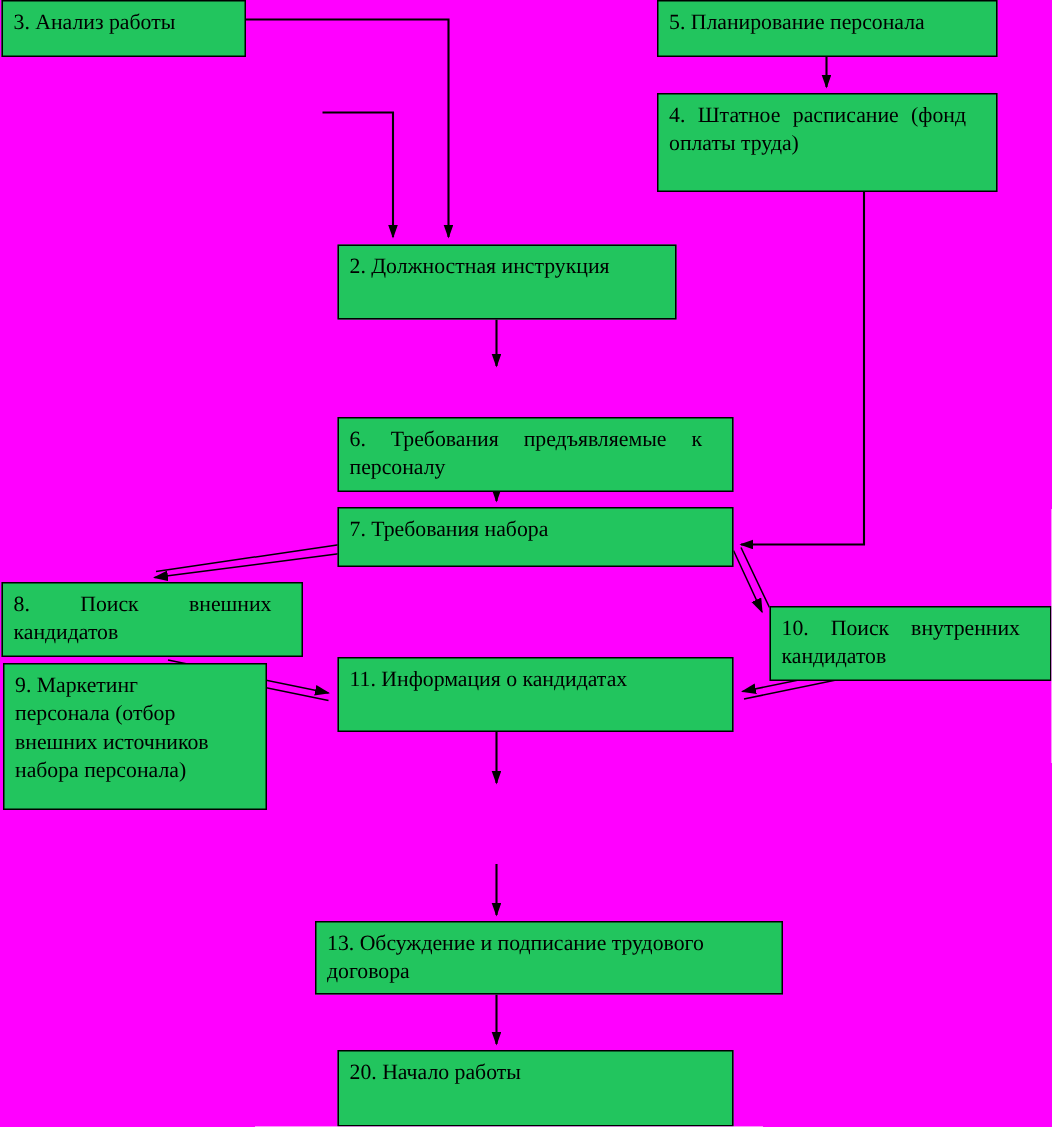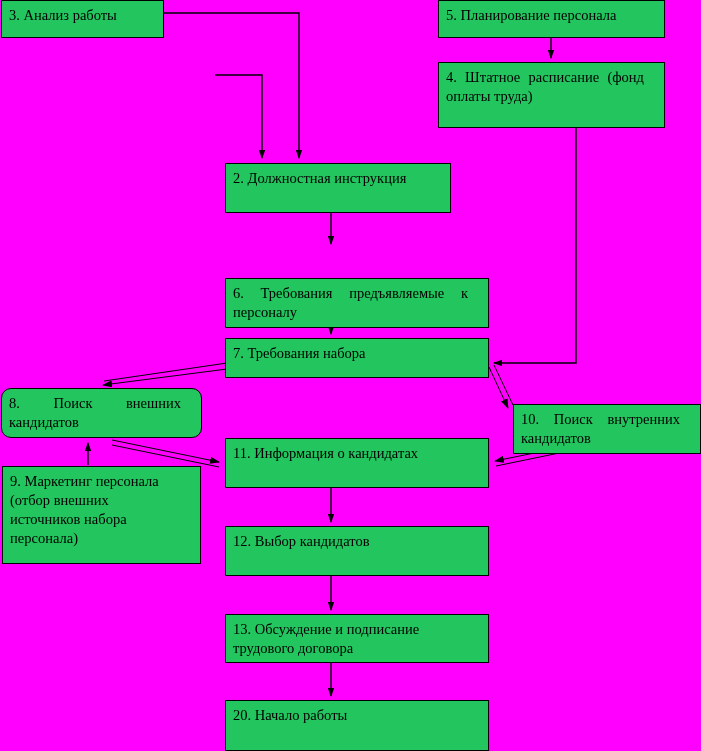--- a/index.html
+++ b/index.html
@@ -127,35 +127,32 @@
     </div>
   <div class="node" id="node-n5" style="left: 225px; top: 163px; width: 226px; height: 50px;">
       <span class="txt">2. Должностная инструкция</span>
     </div>
   <div class="node justify" id="node-n6" style="left: 225px; top: 248px; width: 264px; height: 50px; margin-top: 30px;">
       <span class="txt">6. Требования предъявляемые к персоналу</span>
     </div>
   <div class="node" id="node-n7" style="left: 225px; top: 338px; width: 264px; height: 40px;">
       <span class="txt">7. Требования набора</span>
     </div>
-  <div class="node justify" id="node-n8" style="left: 1px; top: 388px; width: 201px; height: 50px; border-radius: 10px;">
+  <div class="node justify" id="node-n8" style="left: 1px; top: 388px; width: 201px; height: 50px;">
       <span class="txt">8.     Поиск      внешних кандидатов</span>
     </div>
-  <div class="node" id="node-n9" style="left: 2px; top: 466px; width: 199px; height: 98px;">
+  <div class="node" id="node-n9" style="left: 2px; top: 442px; width: 176px; height: 98px;">
       <span class="txt">9. Маркетинг персонала (отбор внешних источников набора персонала)</span>
     </div>
   <div class="node justify" id="node-n10" style="left: 513px; top: 404px; width: 188px; height: 50px;">
       <span class="txt">10. Поиск внутренних кандидатов</span>
     </div>
   <div class="node" id="node-n11" style="left: 225px; top: 438px; width: 264px; height: 50px;">
       <span class="txt">11. Информация о кандидатах</span>
     </div>
-  <div class="node" id="node-n12" style="left: 225px; top: 526px; width: 264px; height: 50px;">
-      <span class="txt">12. Выбор кандидатов</span>
-    </div>
-  <div class="node" id="node-n13" style="left: 225px; top: 614px; width: 264px; height: 49px;">
+  <div class="node" id="node-n13" style="left: 210px; top: 614px; width: 312px; height: 49px;">
       <span class="txt">13. Обсуждение и подписание трудового договора</span>
     </div>
   <div class="node" id="node-n14" style="left: 225px; top: 700px; width: 264px; height: 51px;">
       <span class="txt">20. Начало работы</span>
     </div>
 
 </div>
 
 </body></html>

